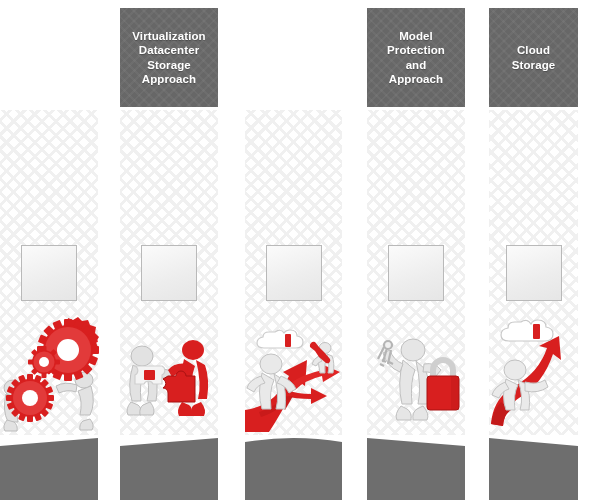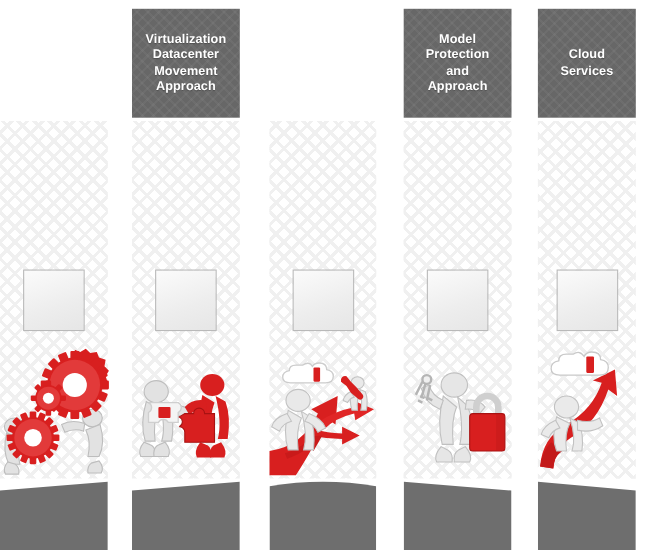--- a/index.html
+++ b/index.html
@@ -147,21 +147,21 @@
         </div>
         <div class="col-foot">
           <svg viewBox="0 0 100 68" preserveAspectRatio="none">
             <path d="M0,14 L100,6 L100,68 L0,68 Z" fill="#6e6e6e"></path>
           </svg>
         </div>
       </div>
       <div class="col" style="left: 120px; width: 98px; text-decoration: underline;">
         <div class="col-body"></div>
         <div class="col-head">
-          <div class="col-head-text"><span>Virtualization</span><br><span>Datacenter</span><br><span>Movement Approach</span></div>
+          <div class="col-head-text"><span>Virtualization</span><br><span>Datacenter</span><br><span>Storage Approach</span></div>
         </div>
         <div class="col-square" style="left: 21px;"></div>
         <div class="art">
           <svg id="tpl-puzzle-pieces-with-figures" viewBox="0 0 98 120" xmlns="http://www.w3.org/2000/svg">
     <g fill="#e2e2e2" stroke="#bdbdbd" stroke-width="1">
       <ellipse cx="22" cy="42" rx="11" ry="10"></ellipse>
       <path d="M13 51 q-6 20 -1 36 l9 0 q-2 -18 3 -30 z"></path>
       <path d="M25 52 q6 22 2 35 l9 0 q3 -18 -2 -31 z"></path>
       <path d="M30 56 q14 -4 23 3 l-3 8 q-10 -6 -19 -3 z"></path>
       <path d="M11 88 q-6 7 -3 13 l13 0 q1 -7 -3 -10 z"></path>
@@ -261,21 +261,21 @@
         </div>
         <div class="col-foot">
           <svg viewBox="0 0 100 68" preserveAspectRatio="none">
             <path d="M0,6 L100,14 L100,68 L0,68 Z" fill="#6e6e6e"></path>
           </svg>
         </div>
       </div>
       <div class="col" style="left: 489px; width: 89px;">
         <div class="col-body"></div>
         <div class="col-head">
-          <div class="col-head-text"><span>Cloud</span><br><span>Services</span></div>
+          <div class="col-head-text"><span>Cloud</span><br><span>Storage</span></div>
         </div>
         <div class="col-square" style="left: 17px;"></div>
         <div class="art">
           <svg id="tpl-rising-arrow-with-cloud" viewBox="0 0 89 120" xmlns="http://www.w3.org/2000/svg">
     <g>
       <path d="M2 110 Q4 84 26 72 Q50 58 58 34 L50 32 L70 22 L72 46 L64 40 Q54 70 30 84 Q16 93 14 112 Z" fill="#d81f1f"></path>
       <path d="M2 110 Q4 96 12 88 L22 96 Q14 102 14 112 Z" fill="#c31a1a"></path>
     </g>
     <g fill="#eaeaea" stroke="#c2c2c2" stroke-width="1">
       <ellipse cx="26" cy="56" rx="11" ry="10"></ellipse>

